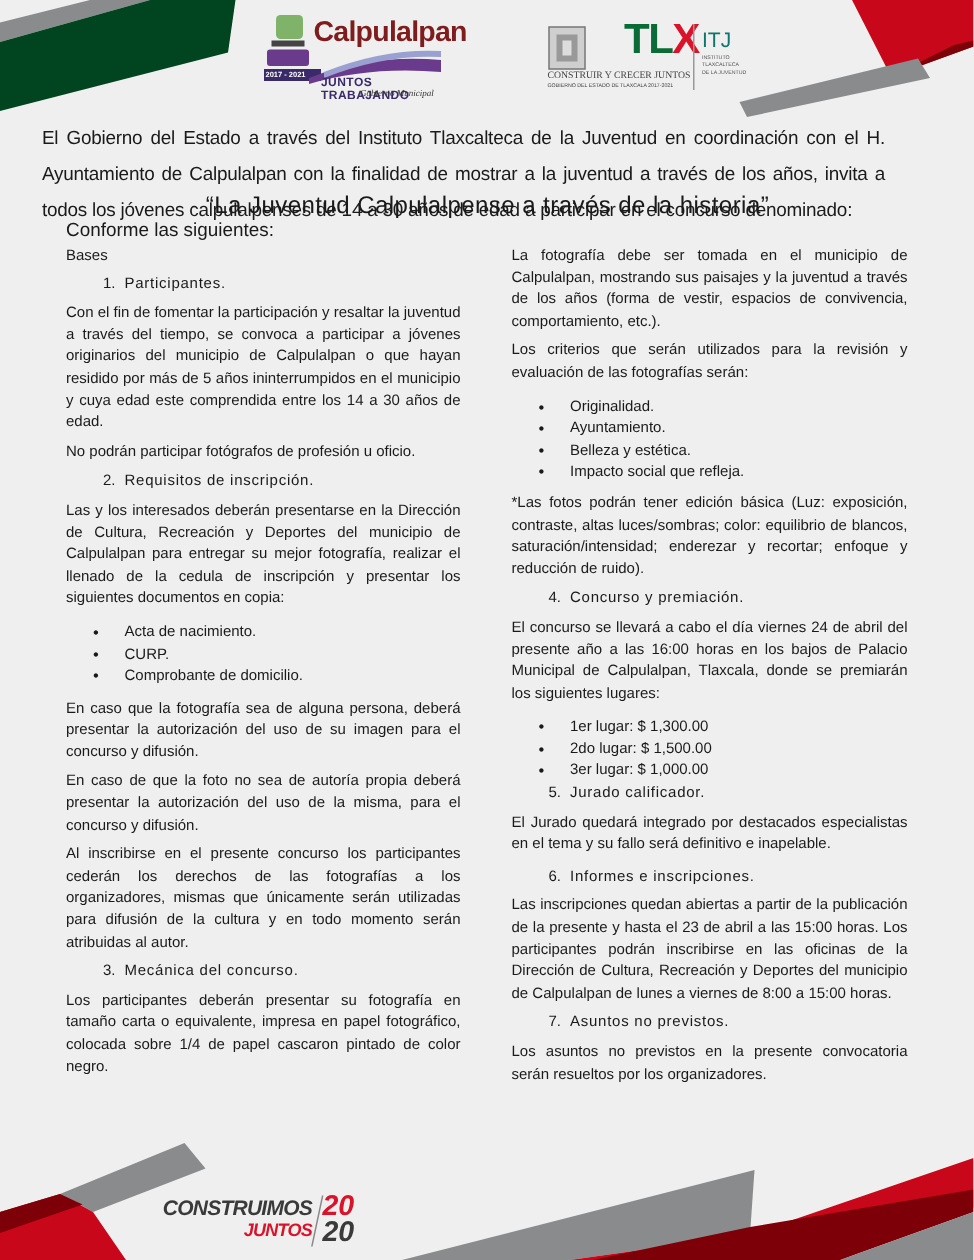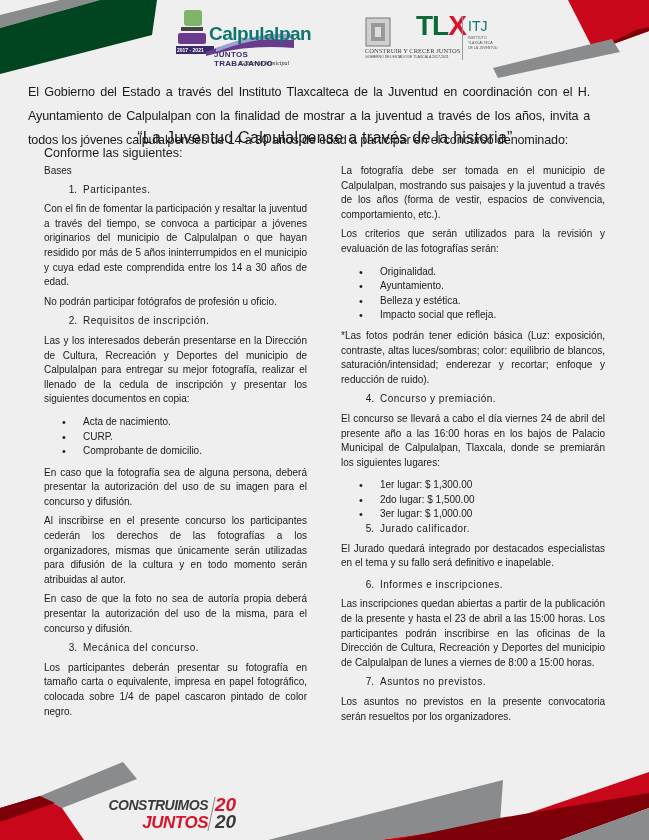--- a/index.html
+++ b/index.html
@@ -65,21 +65,21 @@
 
 <div class="logo-calpulalpan">
   <svg width="118" height="62">
     <rect x="8" y="2" width="18" height="16" fill="#7fb36a" rx="3"></rect>
     <rect x="5" y="19" width="22" height="4" fill="#444"></rect>
     <rect x="2" y="25" width="28" height="11" fill="#6a3a8c" rx="2"></rect>
     <rect x="0" y="38" width="38" height="8" fill="#3b2a6a"></rect>
     <path d="M30,44 Q70,28 118,32 L118,40 Q70,36 30,48 Z" fill="#6a3a8c"></path>
     <path d="M40,40 Q80,24 118,26 L118,30 Q80,28 40,44 Z" fill="#9aa0d0"></path>
   </svg>
-  <span style="position:absolute;left:33px;top:15px;font-weight:bold;color:#0f766e;font-size:19px;letter-spacing:-0.5px;">Calpulalpan</span>
+  <span style="position:absolute;left:33px;top:3px;font-weight:bold;color:#7f1d1d;font-size:19px;letter-spacing:-0.5px;">Calpulalpan</span>
   <span style="position:absolute;left:1px;top:39px;font-size:5px;color:#fff;font-weight:bold;">2017 - 2021</span>
   <span style="position:absolute;left:38px;top:42px;font-size:8px;font-weight:bold;color:#3b2a6a;letter-spacing:0.3px;">JUNTOS TRABAJANDO</span>
   <span style="position:absolute;left:64px;top:52px;font-size:6px;font-style:italic;font-family:'Liberation Serif',serif;color:#333;">Gobierno Municipal</span>
 </div>
 
 <div class="logo-tlx">
   <svg width="26" height="30" style="position:absolute;left:3px;top:3px;">
     <rect x="1" y="1" width="24" height="28" fill="#cfcfcf" stroke="#777" stroke-width="1"></rect>
     <rect x="6" y="6" width="14" height="18" fill="#999"></rect>
     <rect x="10" y="10" width="6" height="10" fill="#ddd"></rect>
@@ -117,22 +117,22 @@
     <span class="num">2.</span>
     <span class="ttl">Requisitos de inscripción.</span>
   </div>
   <p style="margin-bottom:8px;">Las y los interesados deberán presentarse en la Dirección de Cultura, Recreación y Deportes del municipio de Calpulalpan para entregar su mejor fotografía, realizar el llenado de la cedula de inscripción y presentar los siguientes documentos en copia:</p>
   <ul class="bul" style="margin-bottom:7px;">
     <li>Acta de nacimiento.</li>
     <li>CURP.</li>
     <li>Comprobante de domicilio.</li>
   </ul>
   <p>En caso que la fotografía sea de alguna persona, deberá presentar la autorización del uso de su imagen para el concurso y difusión.</p>
+  <p>En caso de que la foto no sea de autoría propia deberá presentar la autorización del uso de la misma, para el concurso y difusión.</p>
   <p>Al inscribirse en el presente concurso los participantes cederán los derechos de las fotografías a los organizadores, mismas que únicamente serán utilizadas para difusión de la cultura y en todo momento serán atribuidas al autor.</p>
-  <p>En caso de que la foto no sea de autoría propia deberá presentar la autorización del uso de la misma, para el concurso y difusión.</p>
 
   <div class="sec-head">
     <span class="num">3.</span>
     <span class="ttl">Mecánica del concurso.</span>
   </div>
   <p>Los participantes deberán presentar su fotografía en tamaño carta o equivalente, impresa en papel fotográfico, colocada sobre 1/4 de papel cascaron pintado de color negro.</p>
 </div>
 
 <div class="col col-right">
   <p>La fotografía debe ser tomada en el municipio de Calpulalpan, mostrando sus paisajes y la juventud a través de los años (forma de vestir, espacios de convivencia, comportamiento, etc.).</p>
@@ -170,17 +170,17 @@
 
   <div class="sec-head">
     <span class="num">7.</span>
     <span class="ttl">Asuntos no previstos.</span>
   </div>
   <p>Los asuntos no previstos en la presente convocatoria serán resueltos por los organizadores.</p>
 </div>
 
 <div class="logo-footer">
   <span style="position:absolute;right:47px;top:2px;font-size:14px;font-weight:bold;font-style:italic;color:#3a3a3a;letter-spacing:-0.5px;">CONSTRUIMOS</span>
-  <span style="position:absolute;right:47px;top:18px;font-size:17px;font-weight:bold;font-style:italic;color:#d9142a;letter-spacing:-0.5px;">JUNTOS</span>
+  <span style="position:absolute;right:47px;top:18px;font-size:12px;font-weight:bold;font-style:italic;color:#d9142a;letter-spacing:-0.5px;">JUNTOS</span>
   <div style="position:absolute;left:86px;top:2px;width:1px;height:34px;background:#888;transform:skewX(-12deg);"></div>
   <span style="position:absolute;left:90px;top:-1px;font-size:19px;font-weight:bold;font-style:italic;color:#d9142a;">20</span>
   <span style="position:absolute;left:90px;top:16px;font-size:19px;font-weight:bold;font-style:italic;color:#3a3a3a;">20</span>
 </div>
 
 </body></html>

